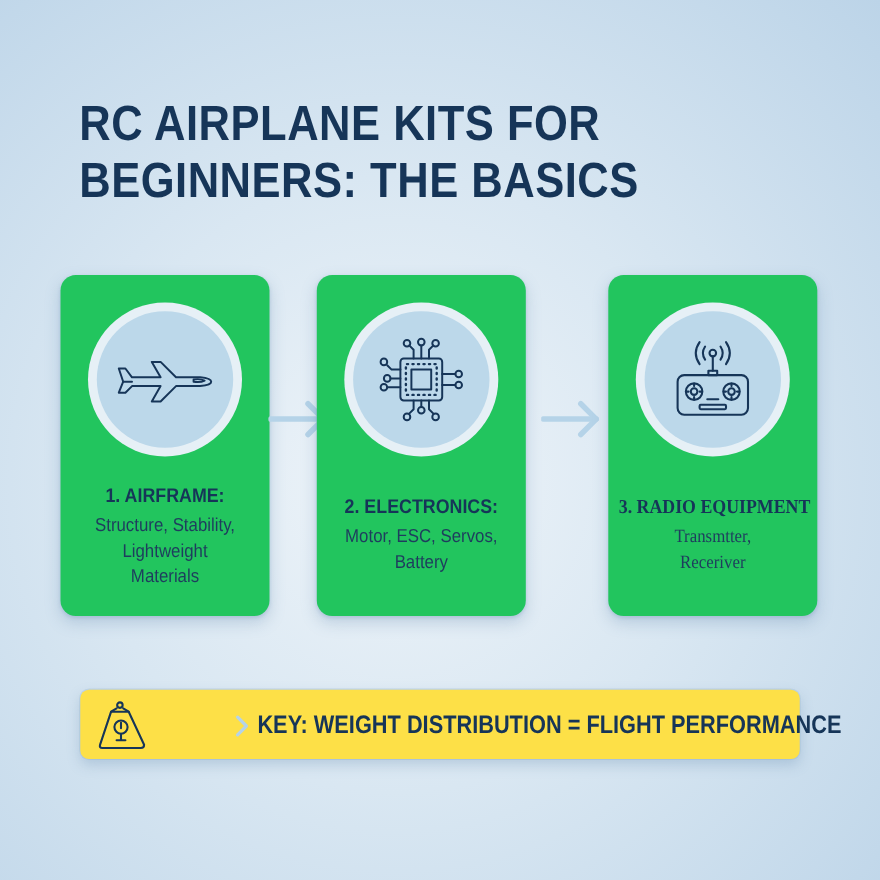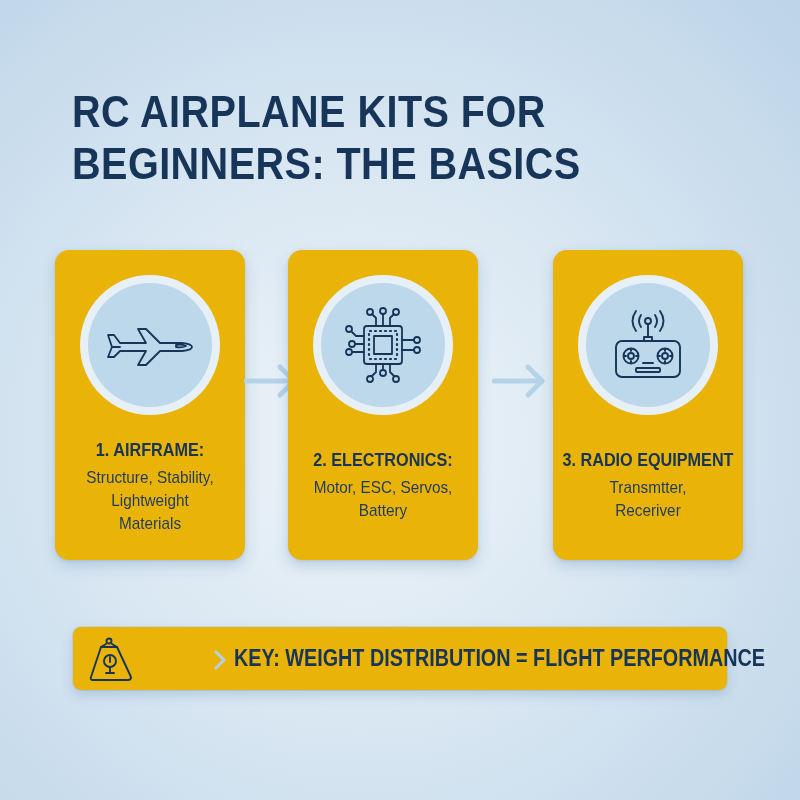--- a/index.html
+++ b/index.html
@@ -12,27 +12,27 @@
   }
   .title {
     position: absolute; left: 72px; top: 86px; width: 560px;
     font-weight: bold; font-size: 45px; line-height: 52px;
     color: #163558; letter-spacing: 0.5px;
     transform: scaleX(0.88); transform-origin: left top;
     white-space: nowrap;
   }
   .card {
     position: absolute; top: 250px; width: 190px; height: 310px;
-    background: #eab308; border-radius: 14px;
+    background: #22c55e; border-radius: 14px;
     box-shadow: 0 6px 14px rgba(90,130,170,0.28), 0 1px 3px rgba(90,130,170,0.18);
     text-align: center;
   }
   .card.c1 { left: 55px; }
   .card.c2 { left: 288px; }
-  .card.c3 { left: 553px; }
+  .card.c3 { left: 553px; font-family: Liberation Serif, serif; }
   .icon-ring {
     position: absolute; left: 25px; top: 25px; width: 140px; height: 140px;
     border-radius: 50%; background: #e6f0f6;
   }
   .icon-circle {
     position: absolute; left: 8px; top: 8px; width: 124px; height: 124px;
     border-radius: 50%; background: #bcd8ea;
     display: flex; align-items: center; justify-content: center;
   }
   .card-heading {
@@ -51,21 +51,21 @@
   .c2 .card-desc { top: 226px; }
   .c3 .card-heading { top: 200px; }
   .c3 .card-desc { top: 226px; }
   .arrow {
     position: absolute; top: 363px; width: 58px; height: 36px;
   }
   .arrow.a1 { left: 244px; }
   .arrow.a2 { left: 492px; }
   .key-banner {
     position: absolute; left: 73px; top: 627px; width: 654px; height: 63px;
-    background: #eab308; border-radius: 8px;
+    background: #fde047; border-radius: 8px;
     box-shadow: 0 5px 12px rgba(90,130,170,0.28), 0 0 0 1px rgba(180,205,225,0.6);
     display: flex; align-items: center;
   }
   .key-icon { position: absolute; left: 16px; top: 10px; width: 48px; height: 46px; }
   .key-chevron { position: absolute; left: 140px; top: 22px; width: 14px; height: 22px; }
   .key-text {
     position: absolute; left: 161px; top: 18px;
     font-weight: bold; font-size: 23px; color: #163558;
     white-space: nowrap; transform: scaleX(0.86); transform-origin: left top;
   }

